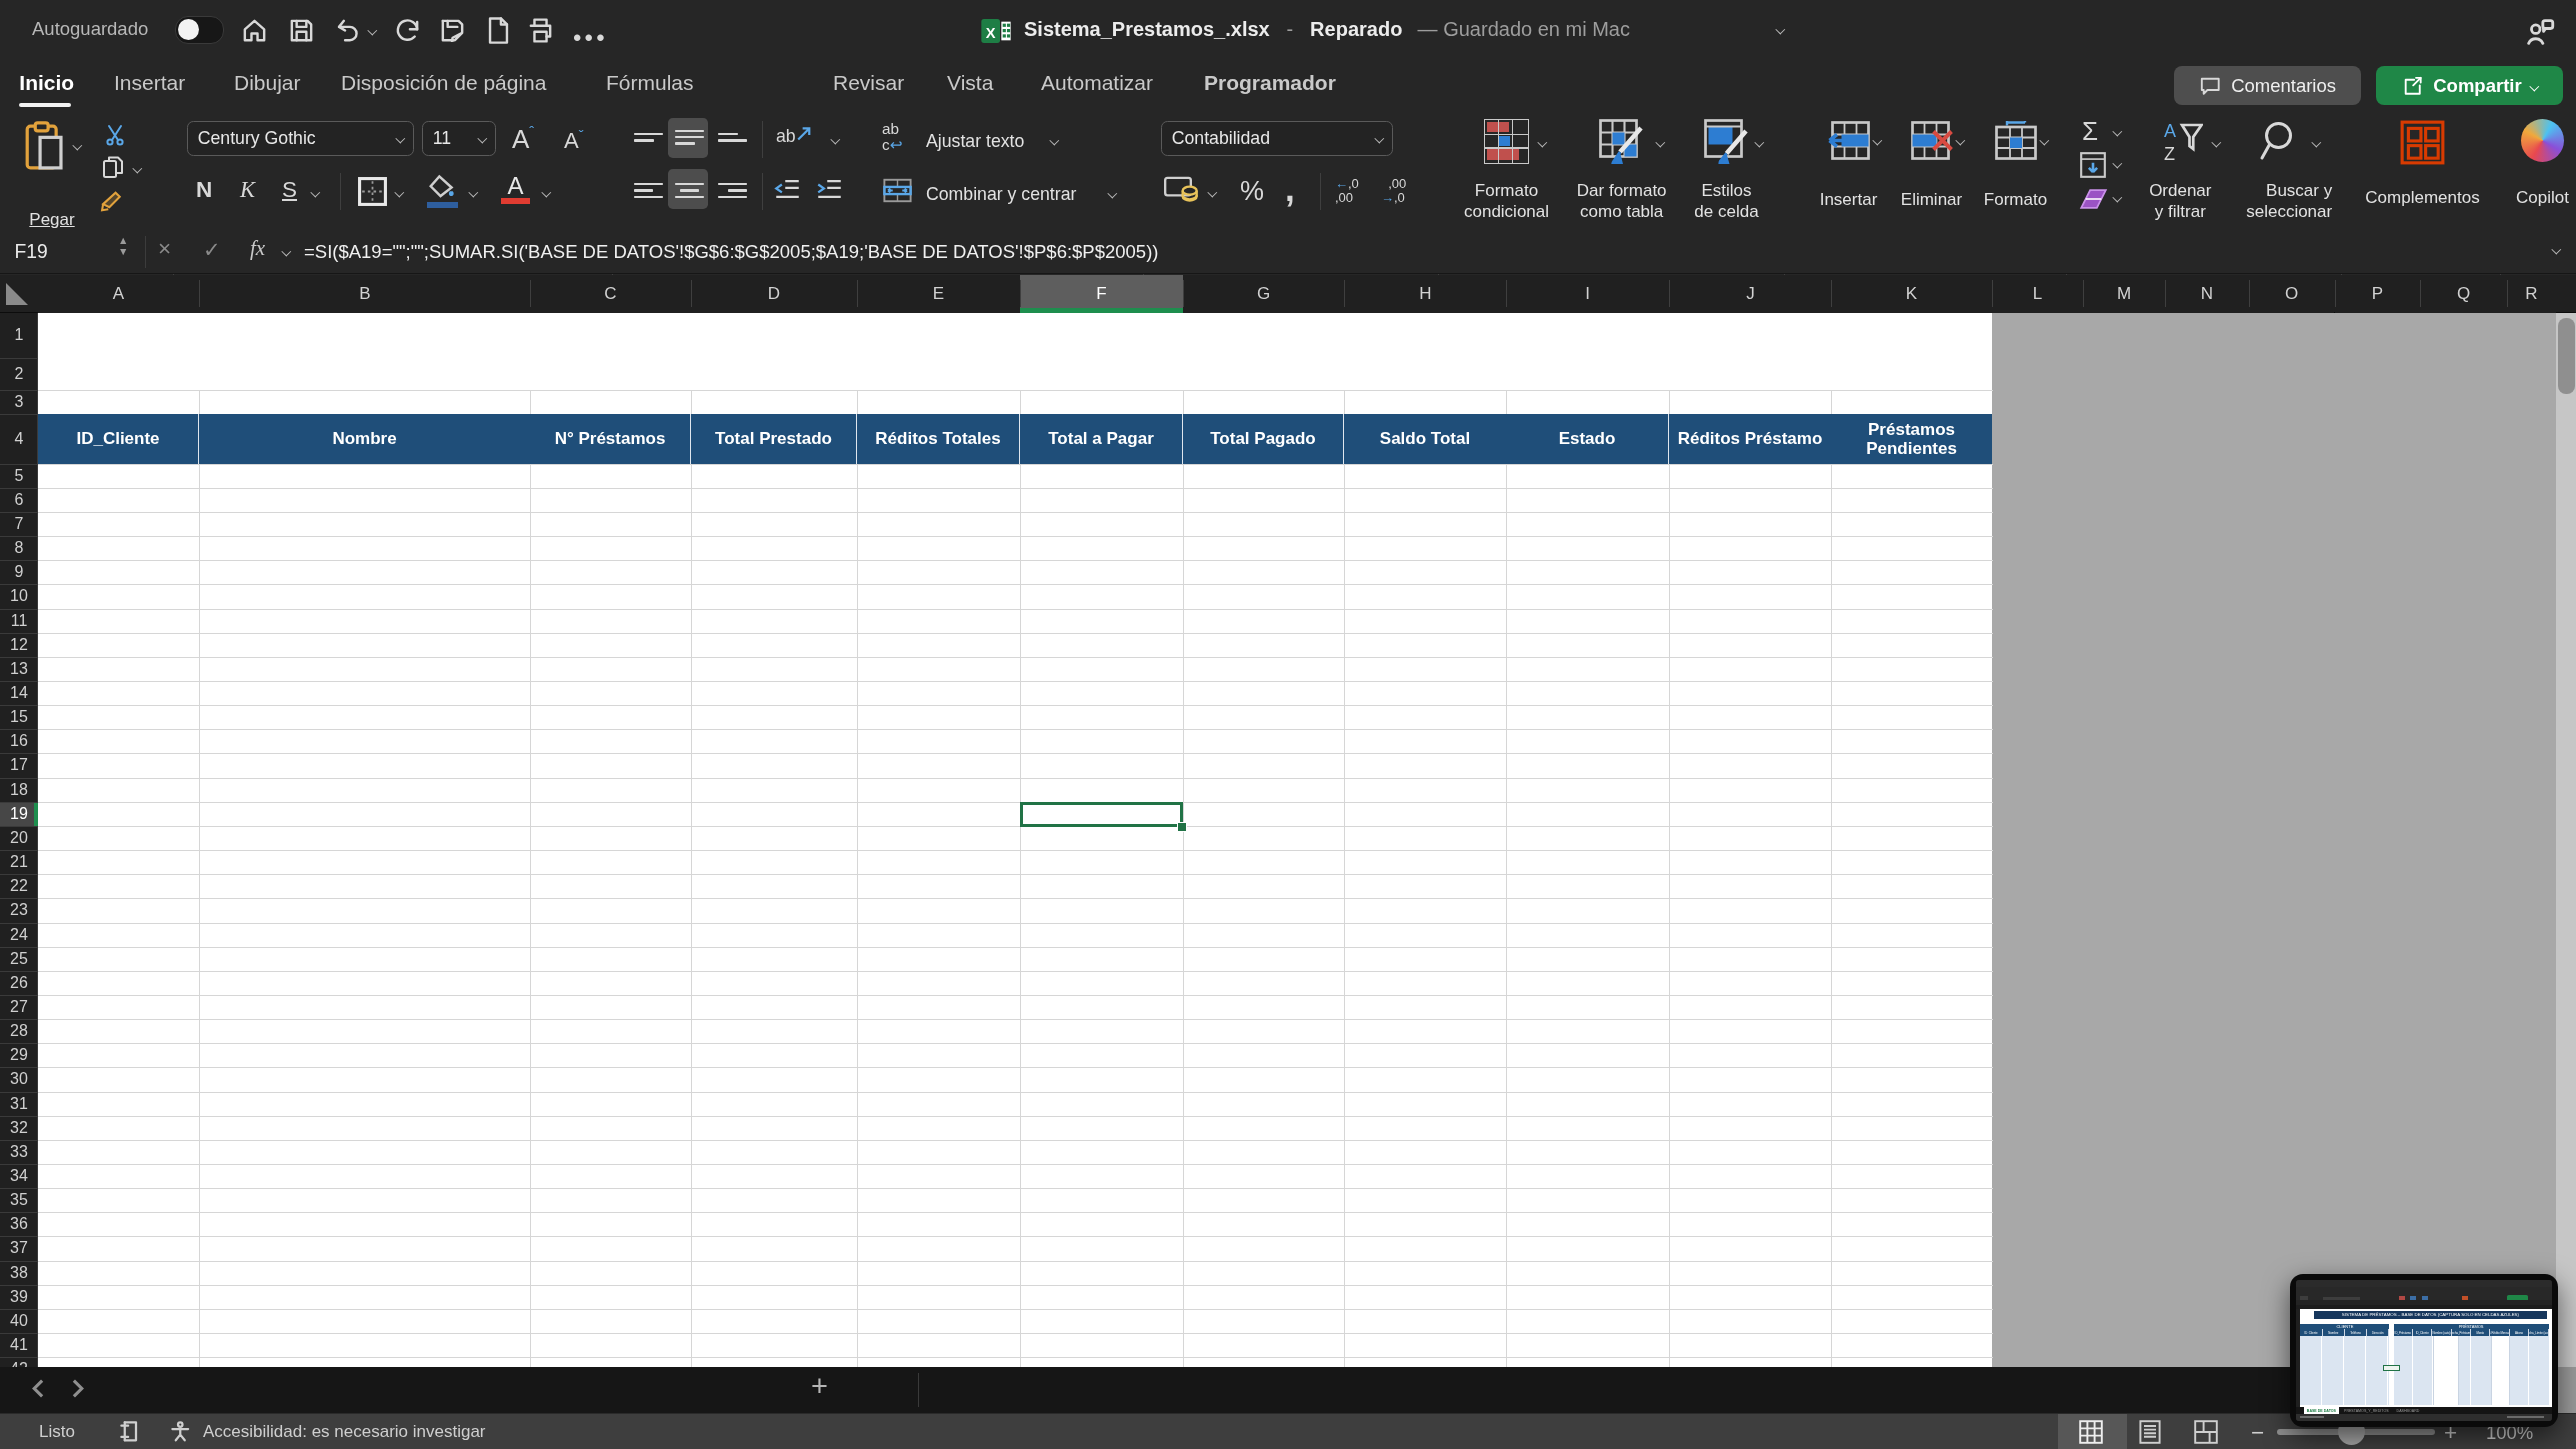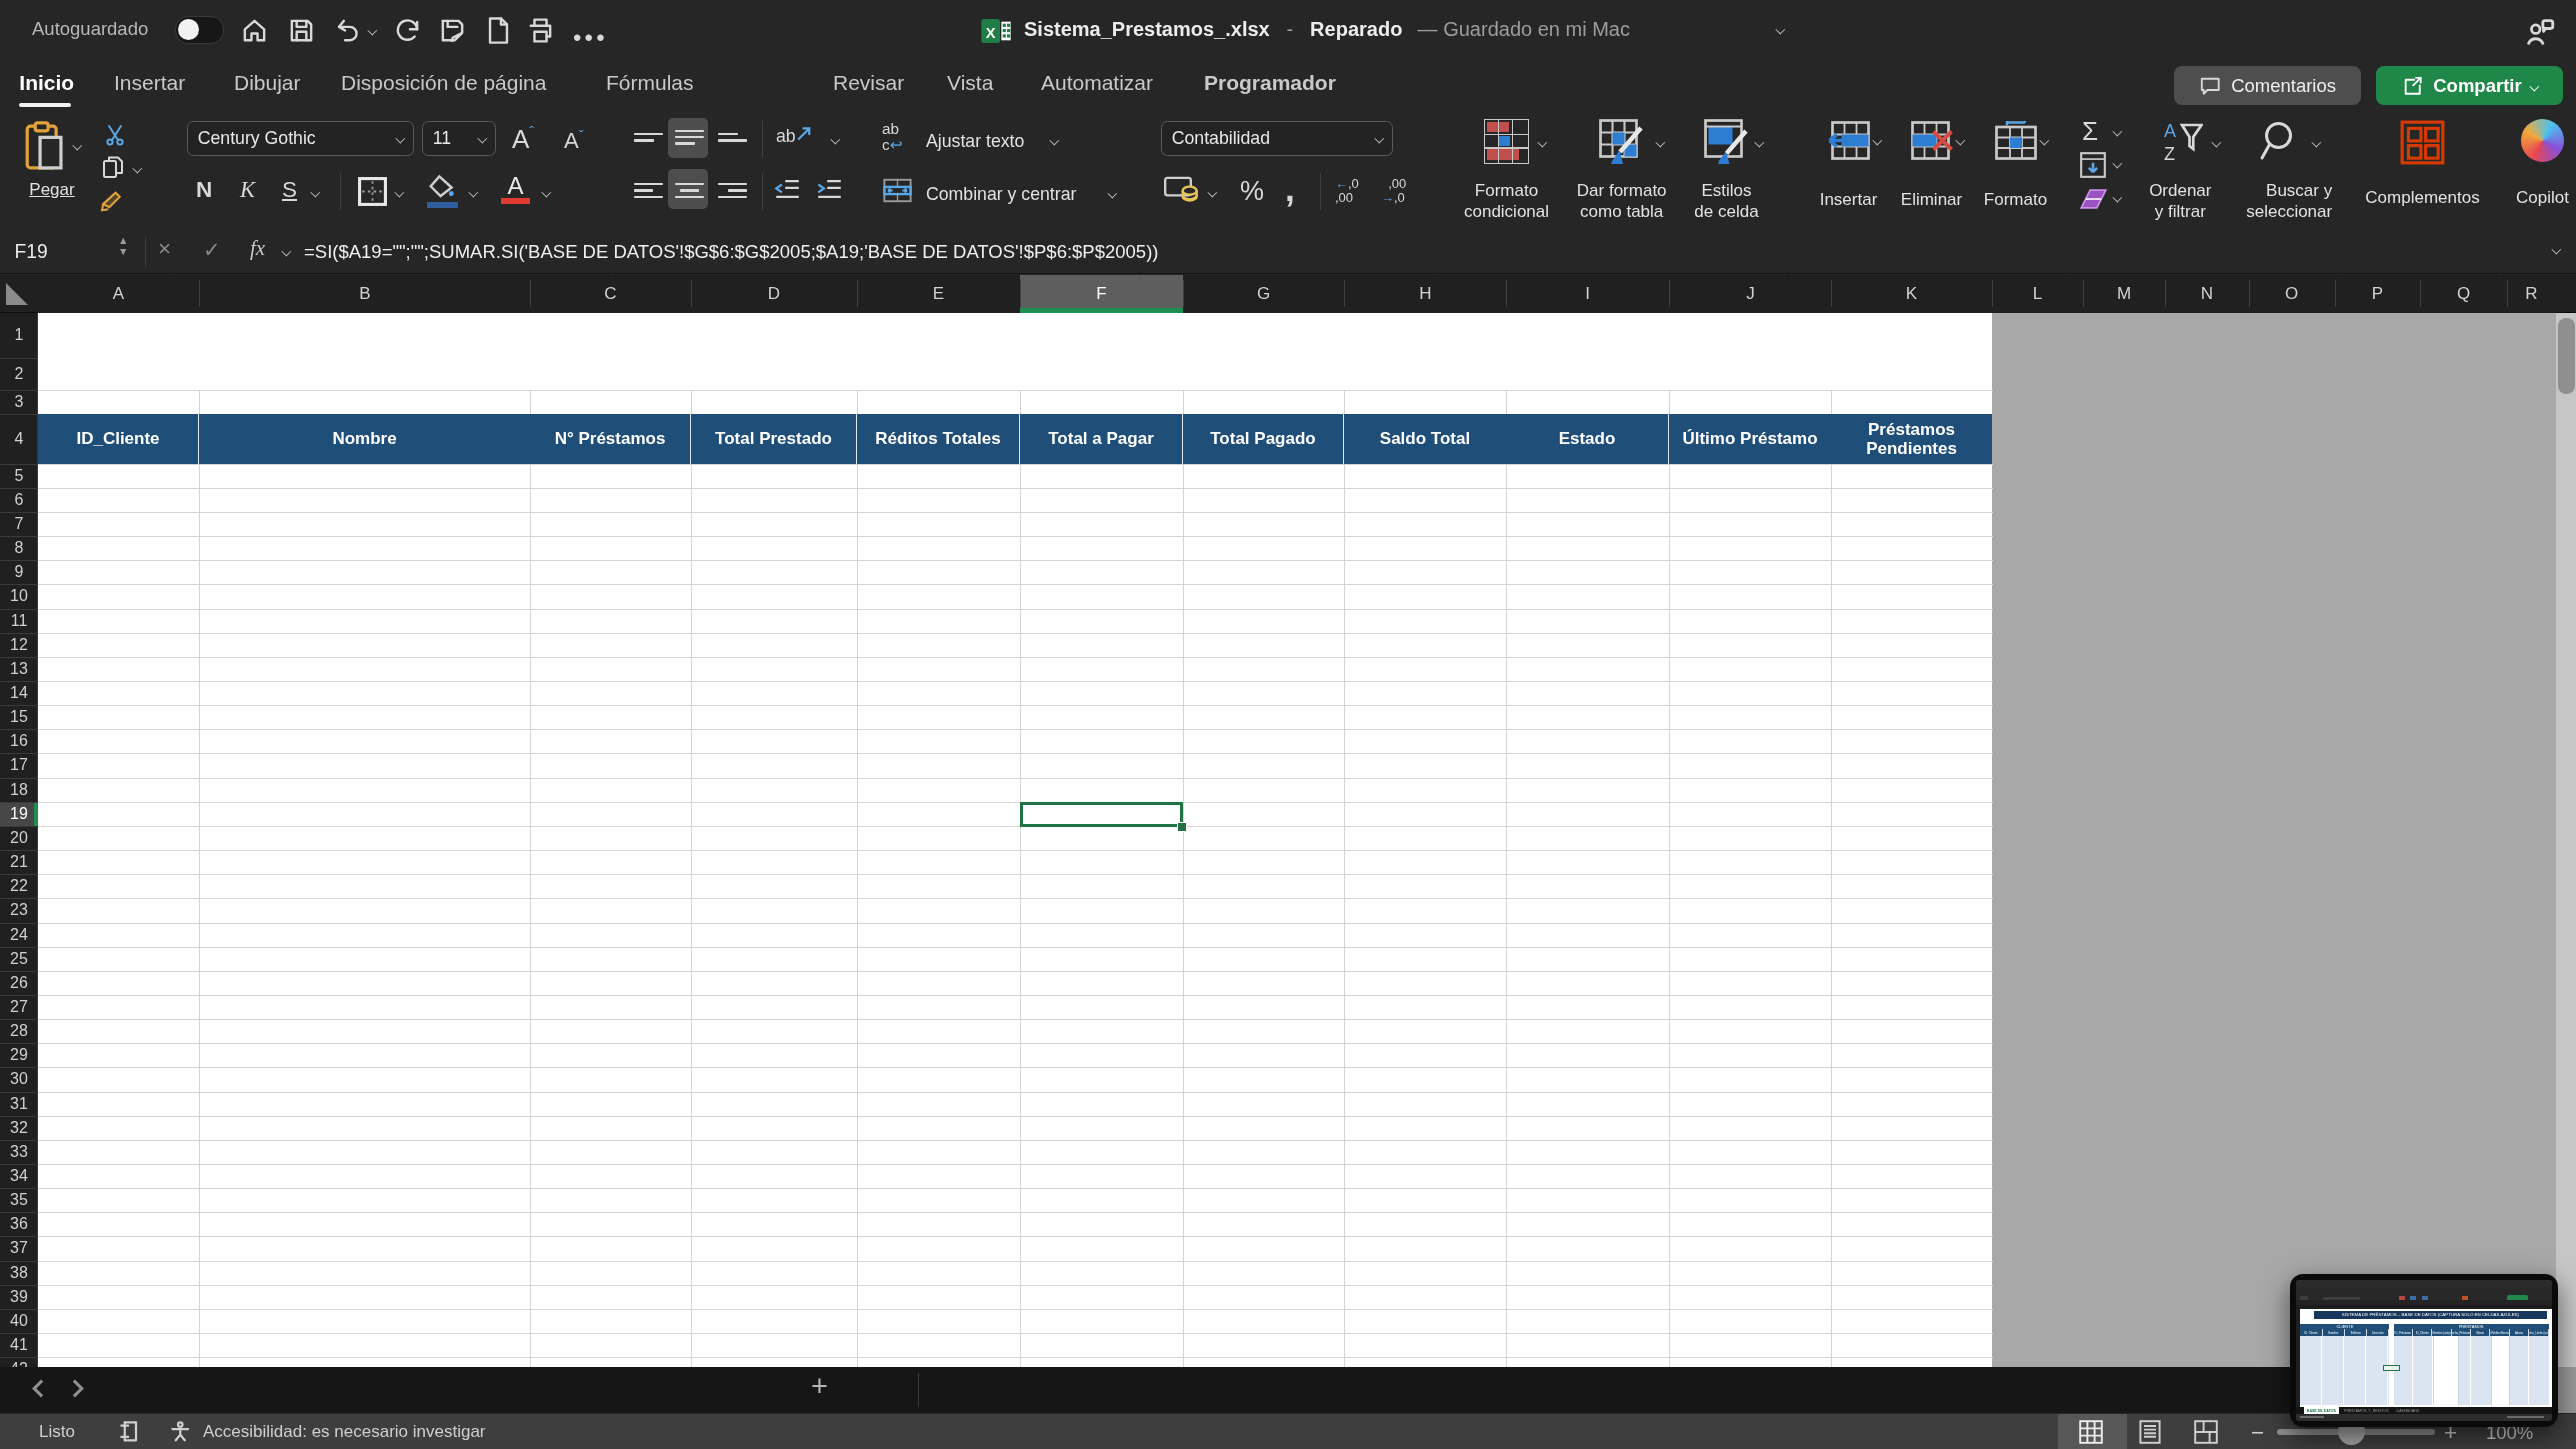--- a/index.html
+++ b/index.html
@@ -177,21 +177,21 @@
 
   <div class="abs" style="left:0;top:113px;width:2576px;height:118px;background:#262626;border-bottom:1.6px solid #1a1a1a;box-sizing:border-box;">
 
     <div class="abs" style="left:24px;top:8px;width:64px;height:97px;">
       <svg width="45" height="52" viewBox="0 0 28 32" style="fill:none;stroke-width:2;">
           <rect x="2" y="3" width="18" height="26" rx="2" stroke="#e2a23c"></rect>
           <rect x="7" y="1" width="8" height="5" rx="1.5" stroke="#e2a23c" fill="#262626"></rect>
           <rect x="10" y="10" width="13" height="19" stroke="#cfcfcf" fill="#262626"></rect>
         </svg>
       <span class="chev sm abs" style="left:50px;top:21px;"></span>
-      <div class="rlabel" style="left:-8px;top:58px;width:72px;text-decoration:underline;">Pegar</div>
+      <div class="rlabel" style="left:-8px;top:88px;width:72px;text-decoration:underline;">Pegar</div>
     </div>
     <span class="abs" style="left:103px;top:9.7px;">
         <svg width="24" height="24" viewBox="0 0 24 24" style="stroke:#5aa7e8;fill:none;stroke-width:2;stroke-linecap:round;">
           <path d="M6 3 L15 17 M18 3 L9 17"></path>
           <circle cx="7" cy="19" r="2.6"></circle>
           <circle cx="17" cy="19" r="2.6"></circle>
         </svg>
       </span>
     <span class="abs" style="left:101px;top:42px;">
         <svg class="ic" width="24" height="26" viewBox="0 0 24 26">
@@ -667,21 +667,21 @@
     <div id="hdrrow">
         <div class="hdrcell" style="left:38px;top:139px;width:161px;height:50px;">ID_Cliente</div>
         <div class="hdrcell" style="left:199px;top:139px;width:332px;height:50px;">Nombre</div>
         <div class="hdrcell" style="left:530px;top:139px;width:161px;height:50px;">N° Préstamos</div>
         <div class="hdrcell" style="left:691px;top:139px;width:166px;height:50px;">Total Prestado</div>
         <div class="hdrcell" style="left:857px;top:139px;width:163px;height:50px;">Réditos Totales</div>
         <div class="hdrcell" style="left:1020px;top:139px;width:163px;height:50px;">Total a Pagar</div>
         <div class="hdrcell" style="left:1183px;top:139px;width:161px;height:50px;">Total Pagado</div>
         <div class="hdrcell" style="left:1344px;top:139px;width:163px;height:50px;">Saldo Total</div>
         <div class="hdrcell" style="left:1506px;top:139px;width:163px;height:50px;">Estado</div>
-        <div class="hdrcell" style="left:1669px;top:139px;width:163px;height:50px;">Último Préstamo</div>
+        <div class="hdrcell" style="left:1669px;top:139px;width:163px;height:50px;">Réditos Préstamo</div>
         <div class="hdrcell" style="left:1831px;top:139px;width:161px;height:50px;border-right:none;">Préstamos Pendientes</div>
       </div>
 
     <div class="abs" style="left:1020px;top:527px;width:163px;height:25px;border:3.2px solid #217346;box-sizing:border-box;z-index:5;"></div>
     <div class="abs" style="left:1177px;top:547px;width:9.7px;height:9.7px;background:#217346;border:1.6px solid #fff;box-sizing:border-box;z-index:6;"></div>
 
     <div class="abs" style="left:2556px;top:38px;width:20px;height:1055px;background:#c6c6c6;">
       <div class="abs" style="left:1.6px;top:4.8px;width:17px;height:76px;background:#8f8f8f;border-radius:8px;"></div>
     </div>
   </div>

